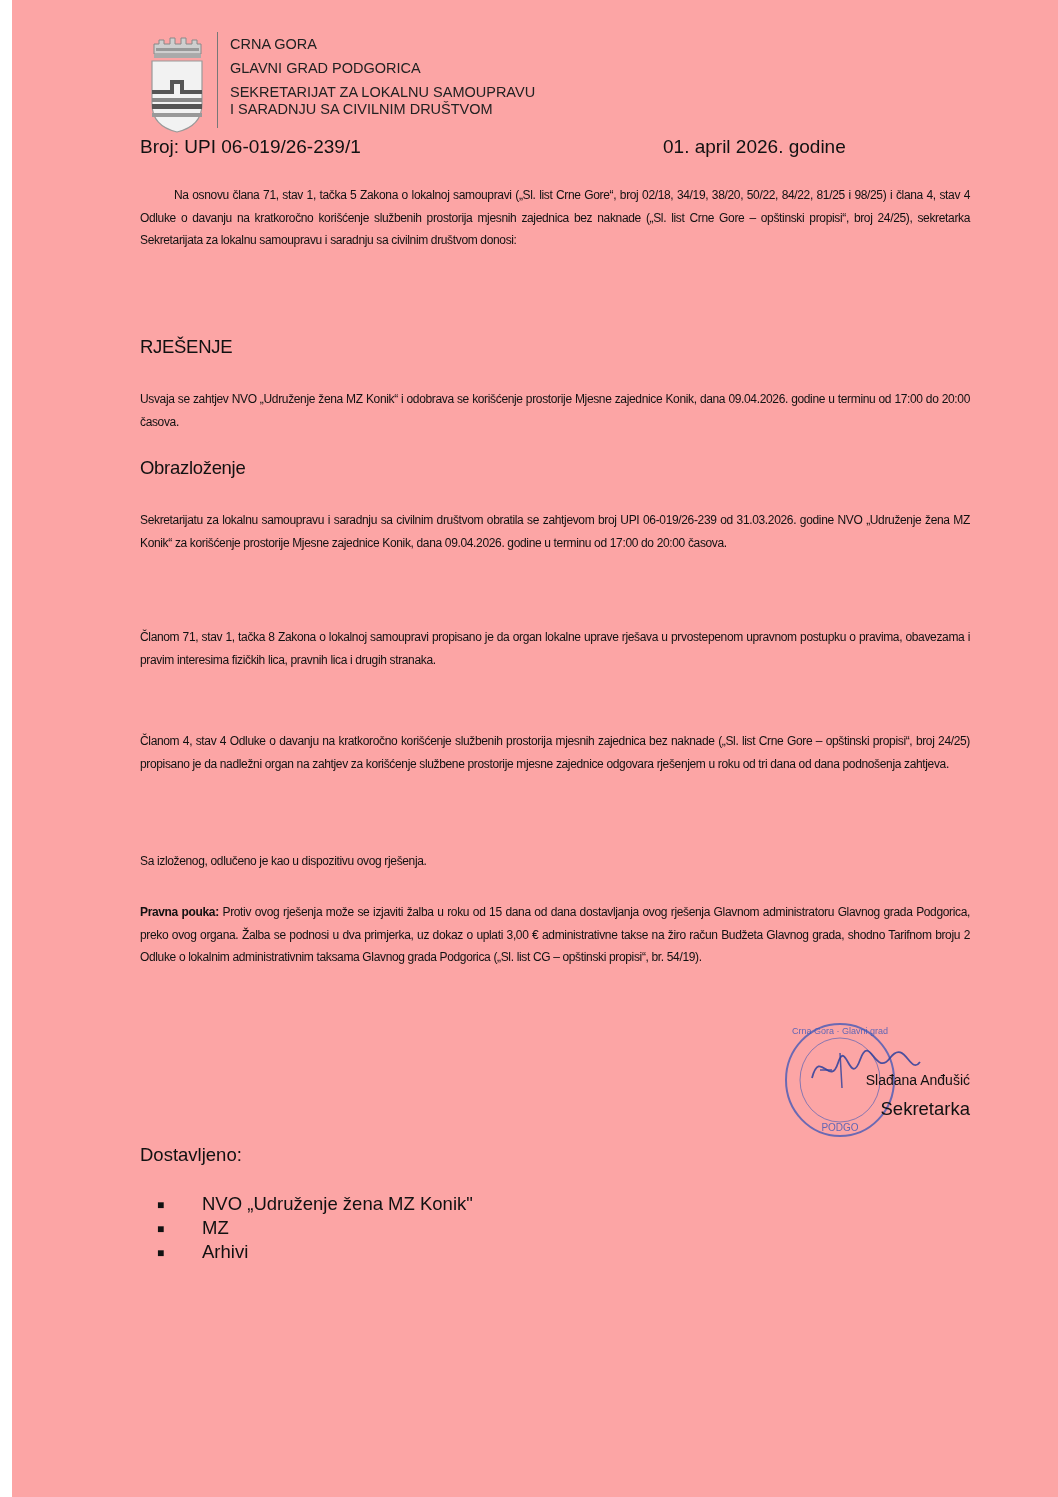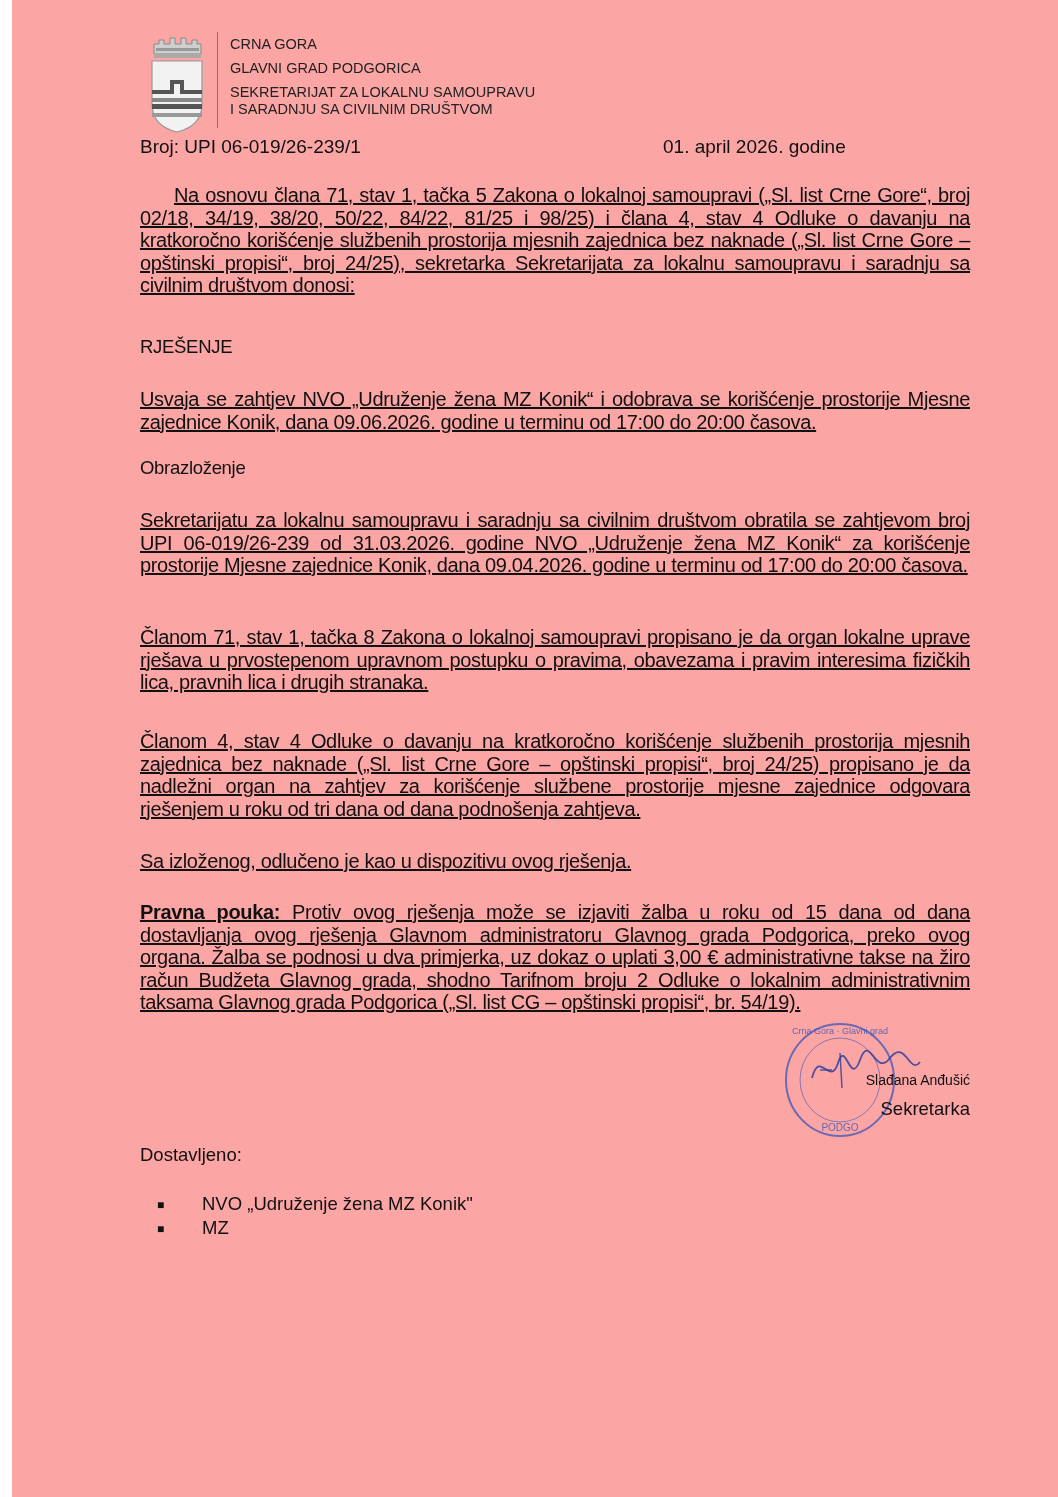--- a/index.html
+++ b/index.html
@@ -13,21 +13,21 @@
   .org div { white-space: nowrap; }
   .org .l1 { margin-bottom: 7px; }
   .org .l2 { margin-bottom: 7px; }
   .contact { position: absolute; left: 594px; top: 36px; font-family: "Liberation Sans", sans-serif; font-size: 14px; color: #333; line-height: 24px; }
   .contact div { white-space: nowrap; }
 
   .broj { position: absolute; left: 128px; top: 136px; font-family: "Liberation Sans", sans-serif; font-size: 19px; color: #111; white-space: nowrap; }
   .date { position: absolute; left: 651px; top: 136px; font-family: "Liberation Sans", sans-serif; font-size: 19px; color: #111; white-space: nowrap; }
 
   
-  .txt { position: absolute; left: 128px; width: 830px; font-family: "Liberation Sans", sans-serif; font-size: 20px; line-height: 22.5px; text-align: justify; color: #111; letter-spacing: -0.35px; word-spacing: 0px; text-decoration: underline; }
+  .txt { position: absolute; left: 128px; width: 830px; font-family: "Liberation Sans", sans-serif; font-size: 12px; line-height: 22.5px; text-align: justify; color: #111; letter-spacing: -0.35px; word-spacing: 0px; }
   .txt.indent { text-indent: 34px; }
   .center { position: absolute; left: 128px; width: 830px; text-align: left; font-family: "Liberation Sans", sans-serif; font-size: 18.5px; color: #111; letter-spacing: -0.3px; }
   .bold { font-weight: bold; }
 
   
   .stamp { position: absolute; left: 768px; top: 1018px; width: 178px; height: 122px; }
   .sig-name { position: absolute; right: 100px; top: 1072px; font-family: "Liberation Sans", sans-serif; font-size: 14px; color: #111; white-space: nowrap; }
   .sig-title { position: absolute; right: 100px; top: 1098px; font-family: "Liberation Sans", sans-serif; font-size: 18.5px; color: #111; white-space: nowrap; }
 
   .dost { position: absolute; left: 128px; top: 1144px; font-family: "Liberation Sans", sans-serif; font-size: 18.5px; color: #111; }
@@ -62,21 +62,21 @@
     <div>I SARADNJU SA CIVILNIM DRUŠTVOM</div>
   </div>
 
 
   <div class="broj">Broj: UPI 06-019/26-239/1</div>
   <div class="date">01. april 2026. godine</div>
 
   <div class="txt indent" style="top:184px;">Na osnovu člana 71, stav 1, tačka 5 Zakona o lokalnoj samoupravi („Sl. list Crne Gore“, broj 02/18, 34/19, 38/20, 50/22, 84/22, 81/25 i 98/25) i člana 4, stav 4 Odluke o davanju na kratkoročno korišćenje službenih prostorija mjesnih zajednica bez naknade („Sl. list Crne Gore – opštinski propisi“, broj 24/25), sekretarka Sekretarijata za lokalnu samoupravu i saradnju sa civilnim društvom donosi:</div>
 
   <div class="center" style="top:336px;">RJEŠENJE</div>
-  <div class="txt" style="top:388px;">Usvaja se zahtjev NVO „Udruženje žena MZ Konik“ i odobrava se korišćenje prostorije Mjesne zajednice Konik, dana  09.06.2026. godine u terminu od 17:00 do 20:00 časova.</div>
+  <div class="txt" style="top:388px;">Usvaja se zahtjev NVO „Udruženje žena MZ Konik“ i odobrava se korišćenje prostorije Mjesne zajednice Konik, dana  09.04.2026. godine u terminu od 17:00 do 20:00 časova.</div>
 
   <div class="center" style="top:457px;">Obrazloženje</div>
   <div class="txt" style="top:509px;">Sekretarijatu za lokalnu samoupravu i saradnju sa civilnim društvom obratila se zahtjevom broj UPI 06-019/26-239 od 31.03.2026. godine NVO „Udruženje žena MZ Konik“ za korišćenje prostorije Mjesne zajednice Konik, dana 09.04.2026. godine u terminu od 17:00 do 20:00 časova.</div>
   <div class="txt" style="top:626px;">Članom 71, stav 1, tačka 8 Zakona o lokalnoj samoupravi propisano je da organ lokalne uprave rješava u prvostepenom upravnom postupku o pravima, obavezama i pravim interesima fizičkih lica, pravnih lica i drugih stranaka.</div>
   <div class="txt" style="top:730px;">Članom 4, stav 4 Odluke o davanju na kratkoročno korišćenje službenih prostorija mjesnih zajednica bez naknade („Sl. list Crne Gore – opštinski propisi“, broj 24/25) propisano je da nadležni organ na zahtjev za korišćenje službene prostorije mjesne zajednice odgovara rješenjem u roku od tri dana od dana podnošenja zahtjeva.</div>
   <div class="txt" style="top:850px;">Sa izloženog, odlučeno je kao u dispozitivu ovog rješenja.</div>
 
   <div class="txt" style="top:901px;"><span class="bold">Pravna pouka:</span><span> Protiv ovog rješenja može se izjaviti žalba u roku od 15 dana od dana dostavljanja ovog rješenja Glavnom administratoru Glavnog grada Podgorica, preko ovog organa. Žalba se podnosi u dva primjerka, uz dokaz o uplati 3,00 € administrativne takse na žiro račun Budžeta Glavnog grada, shodno Tarifnom broju 2 Odluke o lokalnim administrativnim taksama Glavnog grada Podgorica („Sl. list CG – opštinski propisi“, br. 54/19).</span></div>
 
   <svg class="stamp" viewBox="0 0 178 122">
@@ -87,15 +87,16 @@
     <path d="M32 60 C 40 30, 50 70, 58 45 S 70 70, 80 42 S 95 60, 110 40 S 130 58, 140 44" fill="none" stroke="#2b3f9c" stroke-width="1.8" opacity="0.85"></path>
     <path d="M40 52 L 52 52 M 60 35 L 62 70" stroke="#2b3f9c" stroke-width="1.5" opacity="0.8"></path>
   </svg>
   <div class="sig-name">Slađana Anđušić</div>
   <div class="sig-title">Sekretarka</div>
 
   <div class="dost">Dostavljeno:</div>
   <ul class="dlist">
     <li><span class="bul">■</span><span>NVO „Udruženje žena MZ Konik"</span></li>
     <li><span class="bul">■</span><span>MZ</span></li>
+    <li><span class="bul">■</span><span>Arhivi</span></li>
   </ul>
 
 </div>
 
 </body></html>

